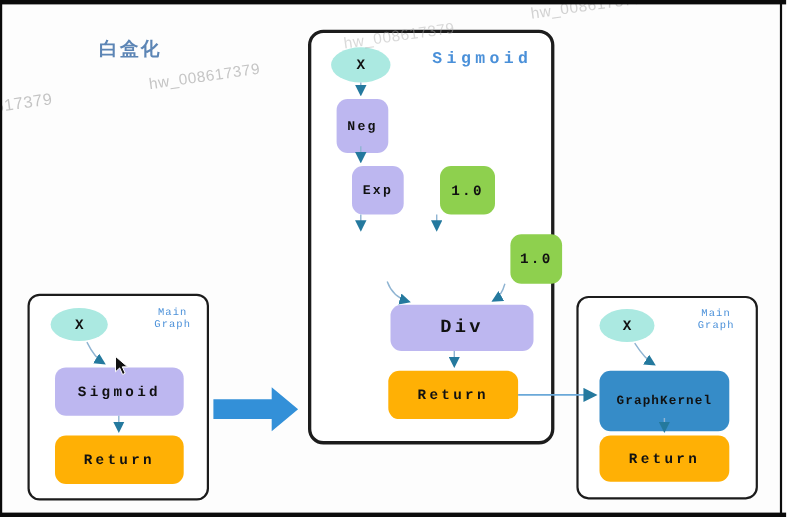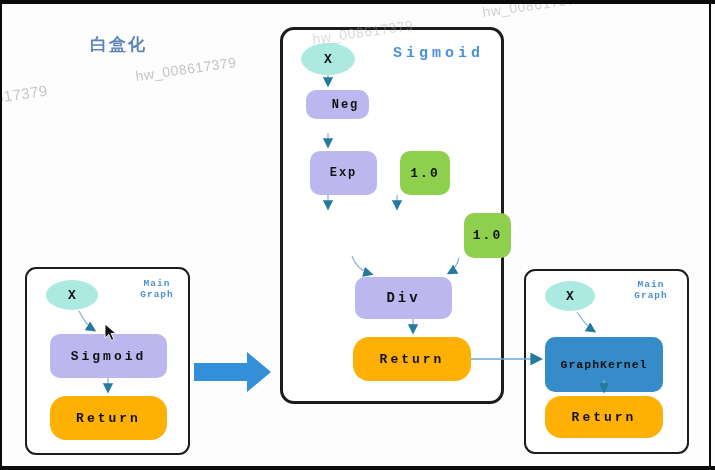--- a/index.html
+++ b/index.html
@@ -35,56 +35,56 @@
   .gbox {
     position:absolute; background:#ffffff; border:2px solid #1c1c1c;
     border-radius:11px; z-index:10;
   }
   #left-box  { left:25px;  top:267px; width:161px; height:184px; }
   #mid-box   { left:280px; top:27px;  width:218px; height:371px; border-width:3px; border-radius:14px; }
   #right-box { left:524px; top:269px; width:161px; height:181px; }
 
   .corner-label {
     position:absolute; z-index:12; text-align:center;
-    font-size:9.5px; font-weight:bold; color:var(--label-blue);
+    font-size:9.5px; font-weight:normal; color:var(--label-blue);
     line-height:11px; letter-spacing:1px;
   }
   #left-box-label  { left:132px; top:278px; width:50px; }
   #right-box-label { left:626px; top:279px; width:50px; }
   .mid-title {
     position:absolute; left:393px; top:45px; z-index:12;
     font-size:15px; font-weight:bold; color:var(--label-blue);
     letter-spacing:4px;
   }
 
   .node {
     position:absolute; z-index:15; display:flex;
     align-items:center; justify-content:center;
     font-weight:bold; color:#111; text-align:center;
   }
   .rect   { border-radius:10px; }
   .oval   { border-radius:50%; background:var(--node-teal); }
   .purple { background:var(--node-purple); }
   .green  { background:var(--node-green);margin-left:28px; }
-  .orange { background:var(--node-orange);border-radius:16px; }
+  .orange { background:var(--node-orange); }
   .blue   { background:var(--node-blue); }
 
   
   #l-x       { left:46px; top:280px; width:52px; height:30px; font-size:13px; }
   #l-sigmoid { left:50px; top:334px; width:117px; height:44px; font-size:13px; letter-spacing:3px; }
   #l-return  { left:50px; top:396px; width:117px; height:44px; font-size:13px; letter-spacing:3px; }
 
   
   #m-x      { left:301px; top:43px;  width:54px;  height:32px; font-size:13px; }
-  #m-neg    { left:306px; top:90px;  width:47px;  height:29px; font-size:12px; letter-spacing:2px;padding-left:16px; }
-  #m-exp    { left:310px; top:151px; width:67px;  height:44px; font-size:12px; letter-spacing:2px; }
+  #m-neg    { left:306px; top:90px;  width:47px;  height:49px; font-size:12px; letter-spacing:2px; }
+  #m-exp    { left:320px; top:151px; width:47px;  height:44px; font-size:12px; letter-spacing:2px; }
   #m-c1     { left:372px; top:151px; width:50px;  height:44px; font-size:13px; letter-spacing:2px; }
   #m-add    { left:305px; top:213px; width:117px; height:43px; font-size:13px; letter-spacing:3px; }
   #m-c2     { left:436px; top:213px; width:47px;  height:45px; font-size:13px; letter-spacing:2px; }
-  #m-div    { left:355px; top:277px; width:97px; height:42px; font-size:14px; letter-spacing:3px; }
+  #m-div    { left:355px; top:277px; width:130px; height:42px; font-size:17px; letter-spacing:3px; }
   #m-return { left:353px; top:337px; width:118px; height:44px; font-size:13px; letter-spacing:3px; }
 
   
   #r-x      { left:545px; top:281px; width:50px;  height:30px; font-size:13px; }
   #r-kernel { left:545px; top:337px; width:118px; height:55px; font-size:11.5px; letter-spacing:1px; }
   #r-return { left:545px; top:396px; width:118px; height:42px; font-size:13px; letter-spacing:3px; }
 
   #edges { position:absolute; left:0; top:0; z-index:20; pointer-events:none; }
   .edge { stroke:var(--edge-line); stroke-width:1.3; fill:none; }
   .edge.long { stroke:#6aa8d8; stroke-width:1.6; }

